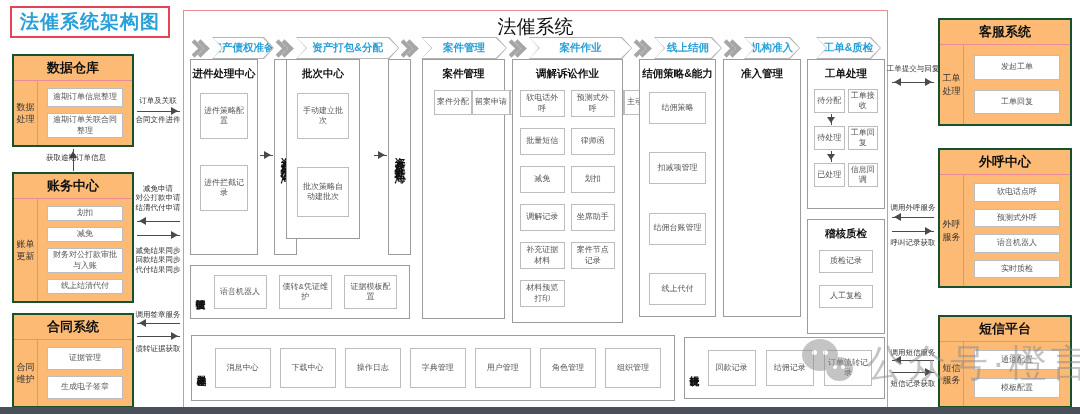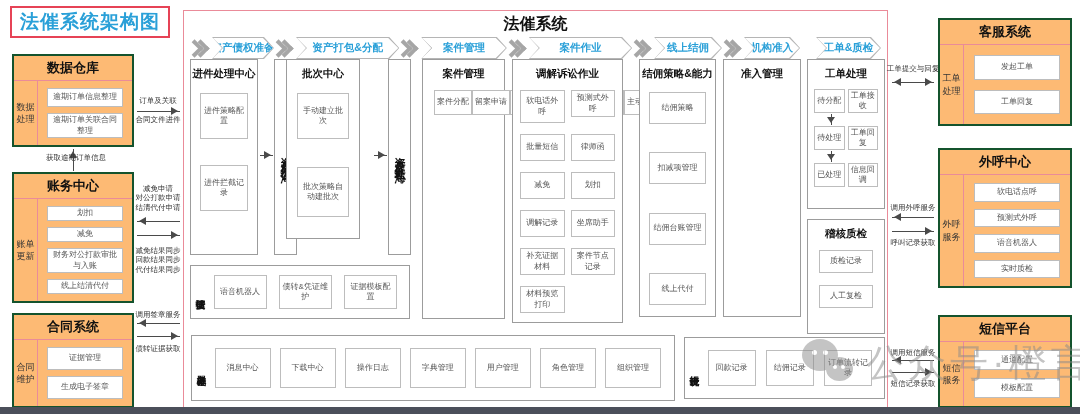--- a/index.html
+++ b/index.html
@@ -13,21 +13,21 @@
             border-bottom:1px solid #ea8b99;flex:none;}
   .sys-body{flex:1;display:flex;min-height:0;}
   .side{flex:none;width:24px;border-right:1px solid #ea8b99;display:flex;align-items:center;justify-content:center;
         text-align:center;font-size:9px;color:#333;line-height:1.35;padding:0 2px;box-sizing:border-box;word-break:break-all;}
   .stack{flex:1;display:flex;flex-direction:column;gap:6px;padding:7px 9px;min-height:0;font-family:Liberation Serif, serif;}
   .stack .item{flex:1;}
   .item{border:1px solid #bdbdbd;color:#555;font-size:8px;display:flex;align-items:center;justify-content:center;
         text-align:center;padding:1px 2px;box-sizing:border-box;line-height:1.3;background:#fff;}
   
   .main-box{position:absolute;left:183px;top:10px;width:705px;height:398px;border:1px solid #ea8b99;box-sizing:border-box;}
-  .main-title{position:absolute;top:3px;left:0;right:0;text-align:center;font-weight:bold;font-size:16px;color:#111;}
+  .main-title{position:absolute;top:3px;left:0;right:0;text-align:center;font-weight:normal;font-size:19px;color:#111;}
   .stages{position:absolute;left:6px;right:6px;top:26px;height:22px;display:flex;align-items:center;}
   .chev{flex:none;width:22px;display:flex;align-items:center;justify-content:center;}
   .chev i{display:block;width:9px;height:9px;border-top:4px solid #a6a6a6;border-right:4px solid #a6a6a6;
           transform:rotate(45deg);margin-left:-7px;}
   .stage{position:relative;height:22px;}
   .so{position:absolute;inset:0;background:#b5b5b5;
       clip-path:polygon(0 0,calc(100% - 10px) 0,100% 50%,calc(100% - 10px) 100%,0 100%,10px 50%);}
   .si{position:absolute;inset:1px;background:#fff;display:flex;align-items:center;justify-content:center;
       clip-path:polygon(0 0,calc(100% - 10px) 0,100% 50%,calc(100% - 10px) 100%,0 100%,10px 50%);
       color:#2aa0d8;font-weight:bold;font-size:10.5px;white-space:nowrap;}
@@ -236,21 +236,21 @@
         <div class="item" style="height:25px;flex:none">停催申请</div>
         <div class="item" style="height:25px;flex:none">案件调整</div>
         <div class="item" style="height:25px;flex:none">退案申请</div>
         <div class="item" style="height:25px;flex:none">主动撤案</div>
       </div>
     </div>
 
     <div class="col" style="left:328px;top:48px;width:111px;height:264px">
       <div class="col-title">调解诉讼作业</div>
       <div class="col-body" style="display:grid;grid-template-columns:1fr 1fr;gap:11px 6px;padding:9px 7px;align-content:start">
-        <div class="item" style="height:33px">软电话外呼</div>
+        <div class="item" style="height:27px">软电话外呼</div>
         <div class="item" style="height:27px">预测式外呼</div>
         <div class="item" style="height:27px">批量短信</div>
         <div class="item" style="height:27px">律师函</div>
         <div class="item" style="height:27px">减免</div>
         <div class="item" style="height:27px">划扣</div>
         <div class="item" style="height:27px">调解记录</div>
         <div class="item" style="height:27px">坐席助手</div>
         <div class="item" style="height:27px">补充证据材料</div>
         <div class="item" style="height:27px">案件节点记录</div>
         <div class="item" style="height:27px">材料预览打印</div>

